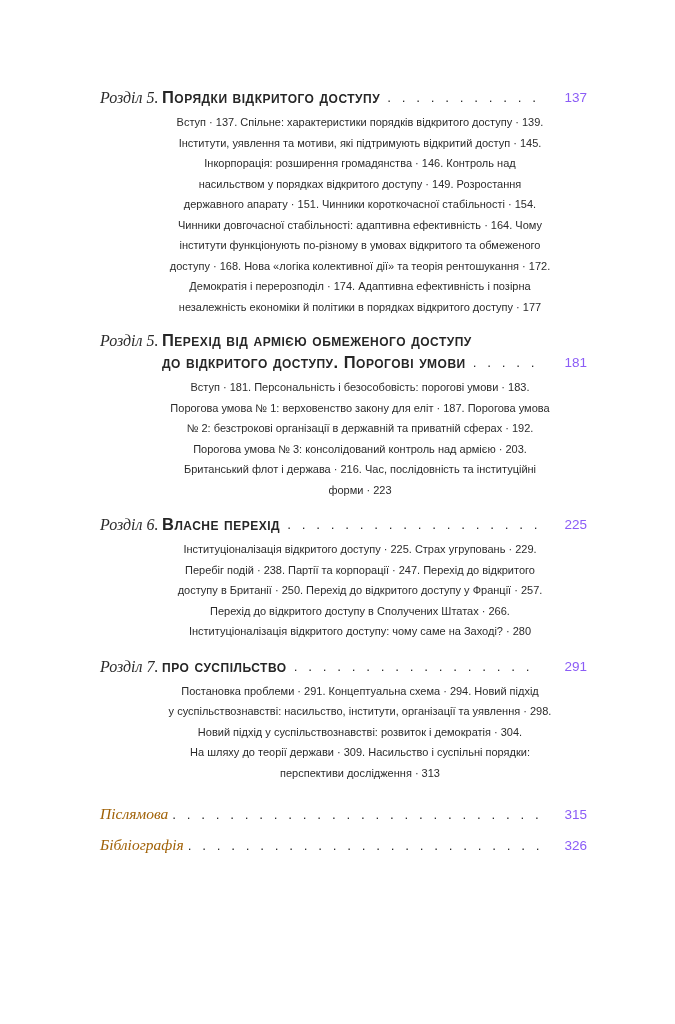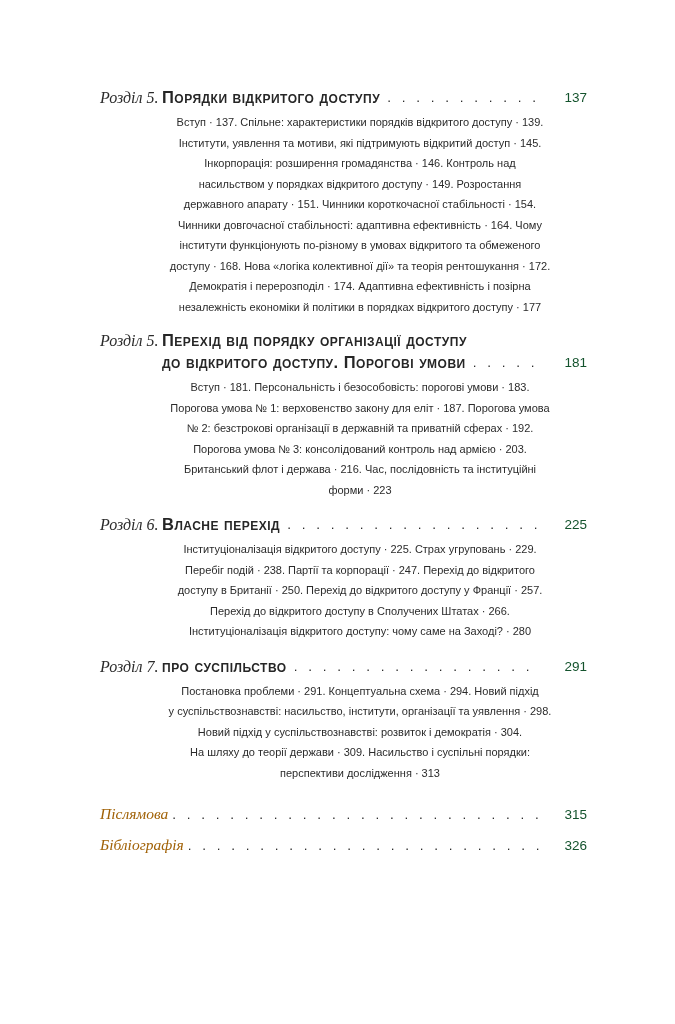--- a/index.html
+++ b/index.html
@@ -45,21 +45,21 @@
   .dots::after {
     content: ". . . . . . . . . . . . . . . . . . . . . . . . . . . . . . . . . . . . . . . . . . . . . . . . . . . . . . . . . . . . . . . . . . . .";
     font-size: 13.5px;
     letter-spacing: 3.5px;
     color: #2b2b2b;
   }
   .pagenum {
     flex: none; width: 38px;
     text-align: right;
     font-size: 13.5px;
-    color: #14532d;
+    color: #8b5cf6;
   }
   .summary {
     margin-left: 33px;
     font-size: 11px;
     line-height: 20.5px;
     white-space: pre;
     color: #2b2b2b;
     text-align: center;
   }
   .back-matter { margin-top: 20px; }
@@ -99,21 +99,21 @@
 доступу · 168. Нова «логіка колективної дії» та теорія рентошукання · 172.
 Демократія і перерозподіл · 174. Адаптивна ефективність і позірна
 незалежність економіки й політики в порядках відкритого доступу · 177</div>
   </section>
 
   <section class="chapter">
     <div class="heading">
       <span class="h-label">Розділ 5.</span>
       <div class="h-main">
         <div class="h-line">
-          <span class="h-title">Перехід від порядку організації доступу</span>
+          <span class="h-title">Перехід від армією обмеженого доступу</span>
         </div>
         <div class="h-line">
           <span class="h-title">до відкритого доступу. Порогові умови</span>
           <span class="dots"></span>
           <span class="pagenum">181</span>
         </div>
       </div>
     </div>
     <div class="summary">Вступ · 181. Персональність і безособовість: порогові умови · 183.
 Порогова умова № 1: верховенство закону для еліт · 187. Порогова умова

